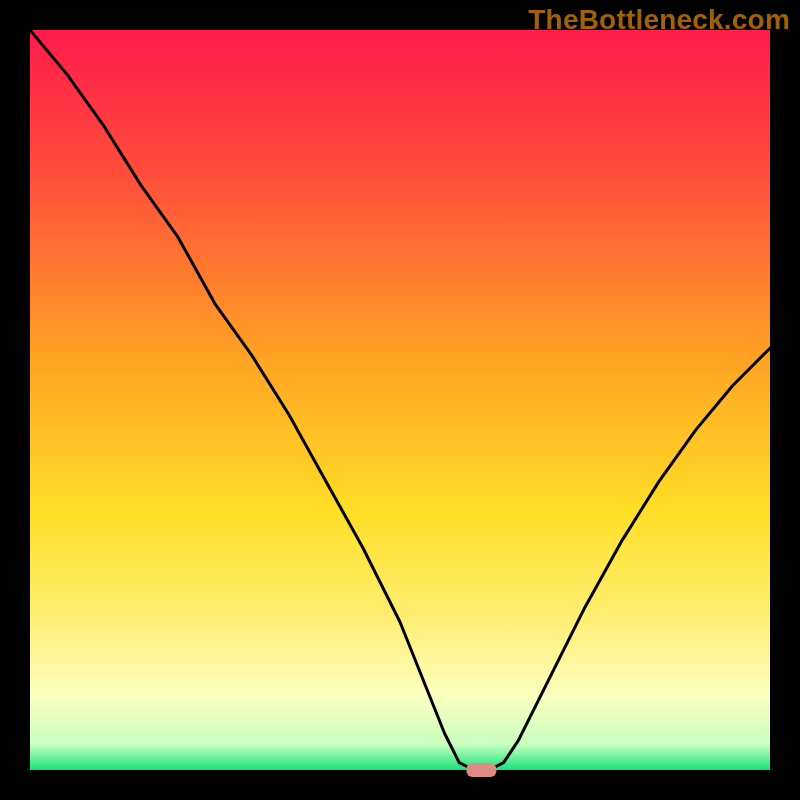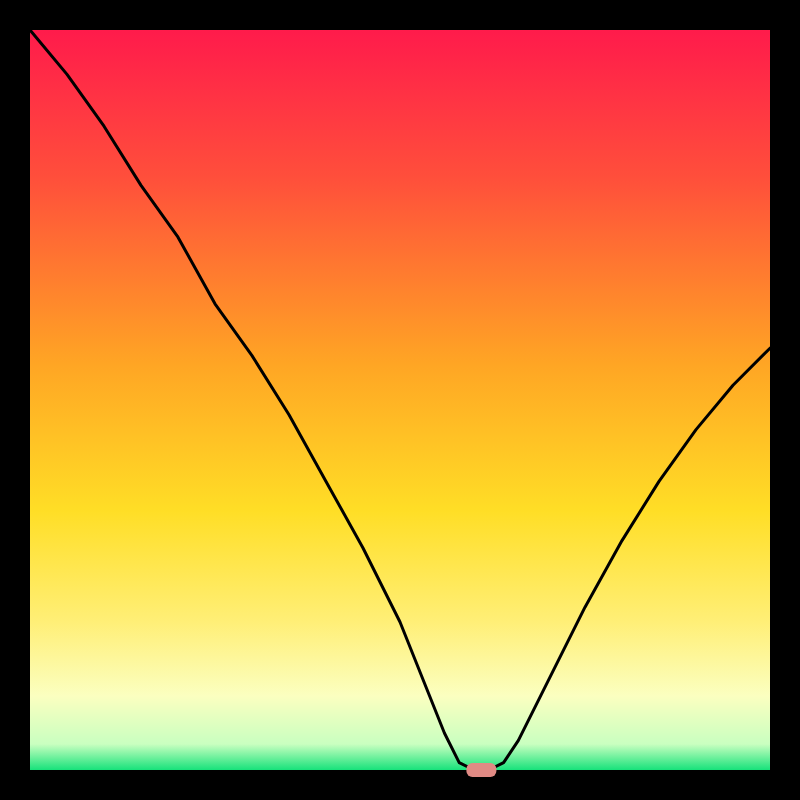--- a/index.html
+++ b/index.html
@@ -15,23 +15,23 @@
   }
   .stage {
     position: relative;
     width: 800px;
     height: 800px;
   }
   .watermark {
     position: absolute;
     top: 4px;
     right: 10px;
-    font-size: 24px;
+    font-size: 28px;
     font-weight: 600;
-    color: #000000;
+    color: #a16207;
     letter-spacing: 0.2px;
     font-family: Arial, Helvetica, sans-serif;
   }
   svg { display: block; }
 </style>
 </head>
 <body>
 
 <div class="stage">
   <div class="watermark">TheBottleneck.com</div>

